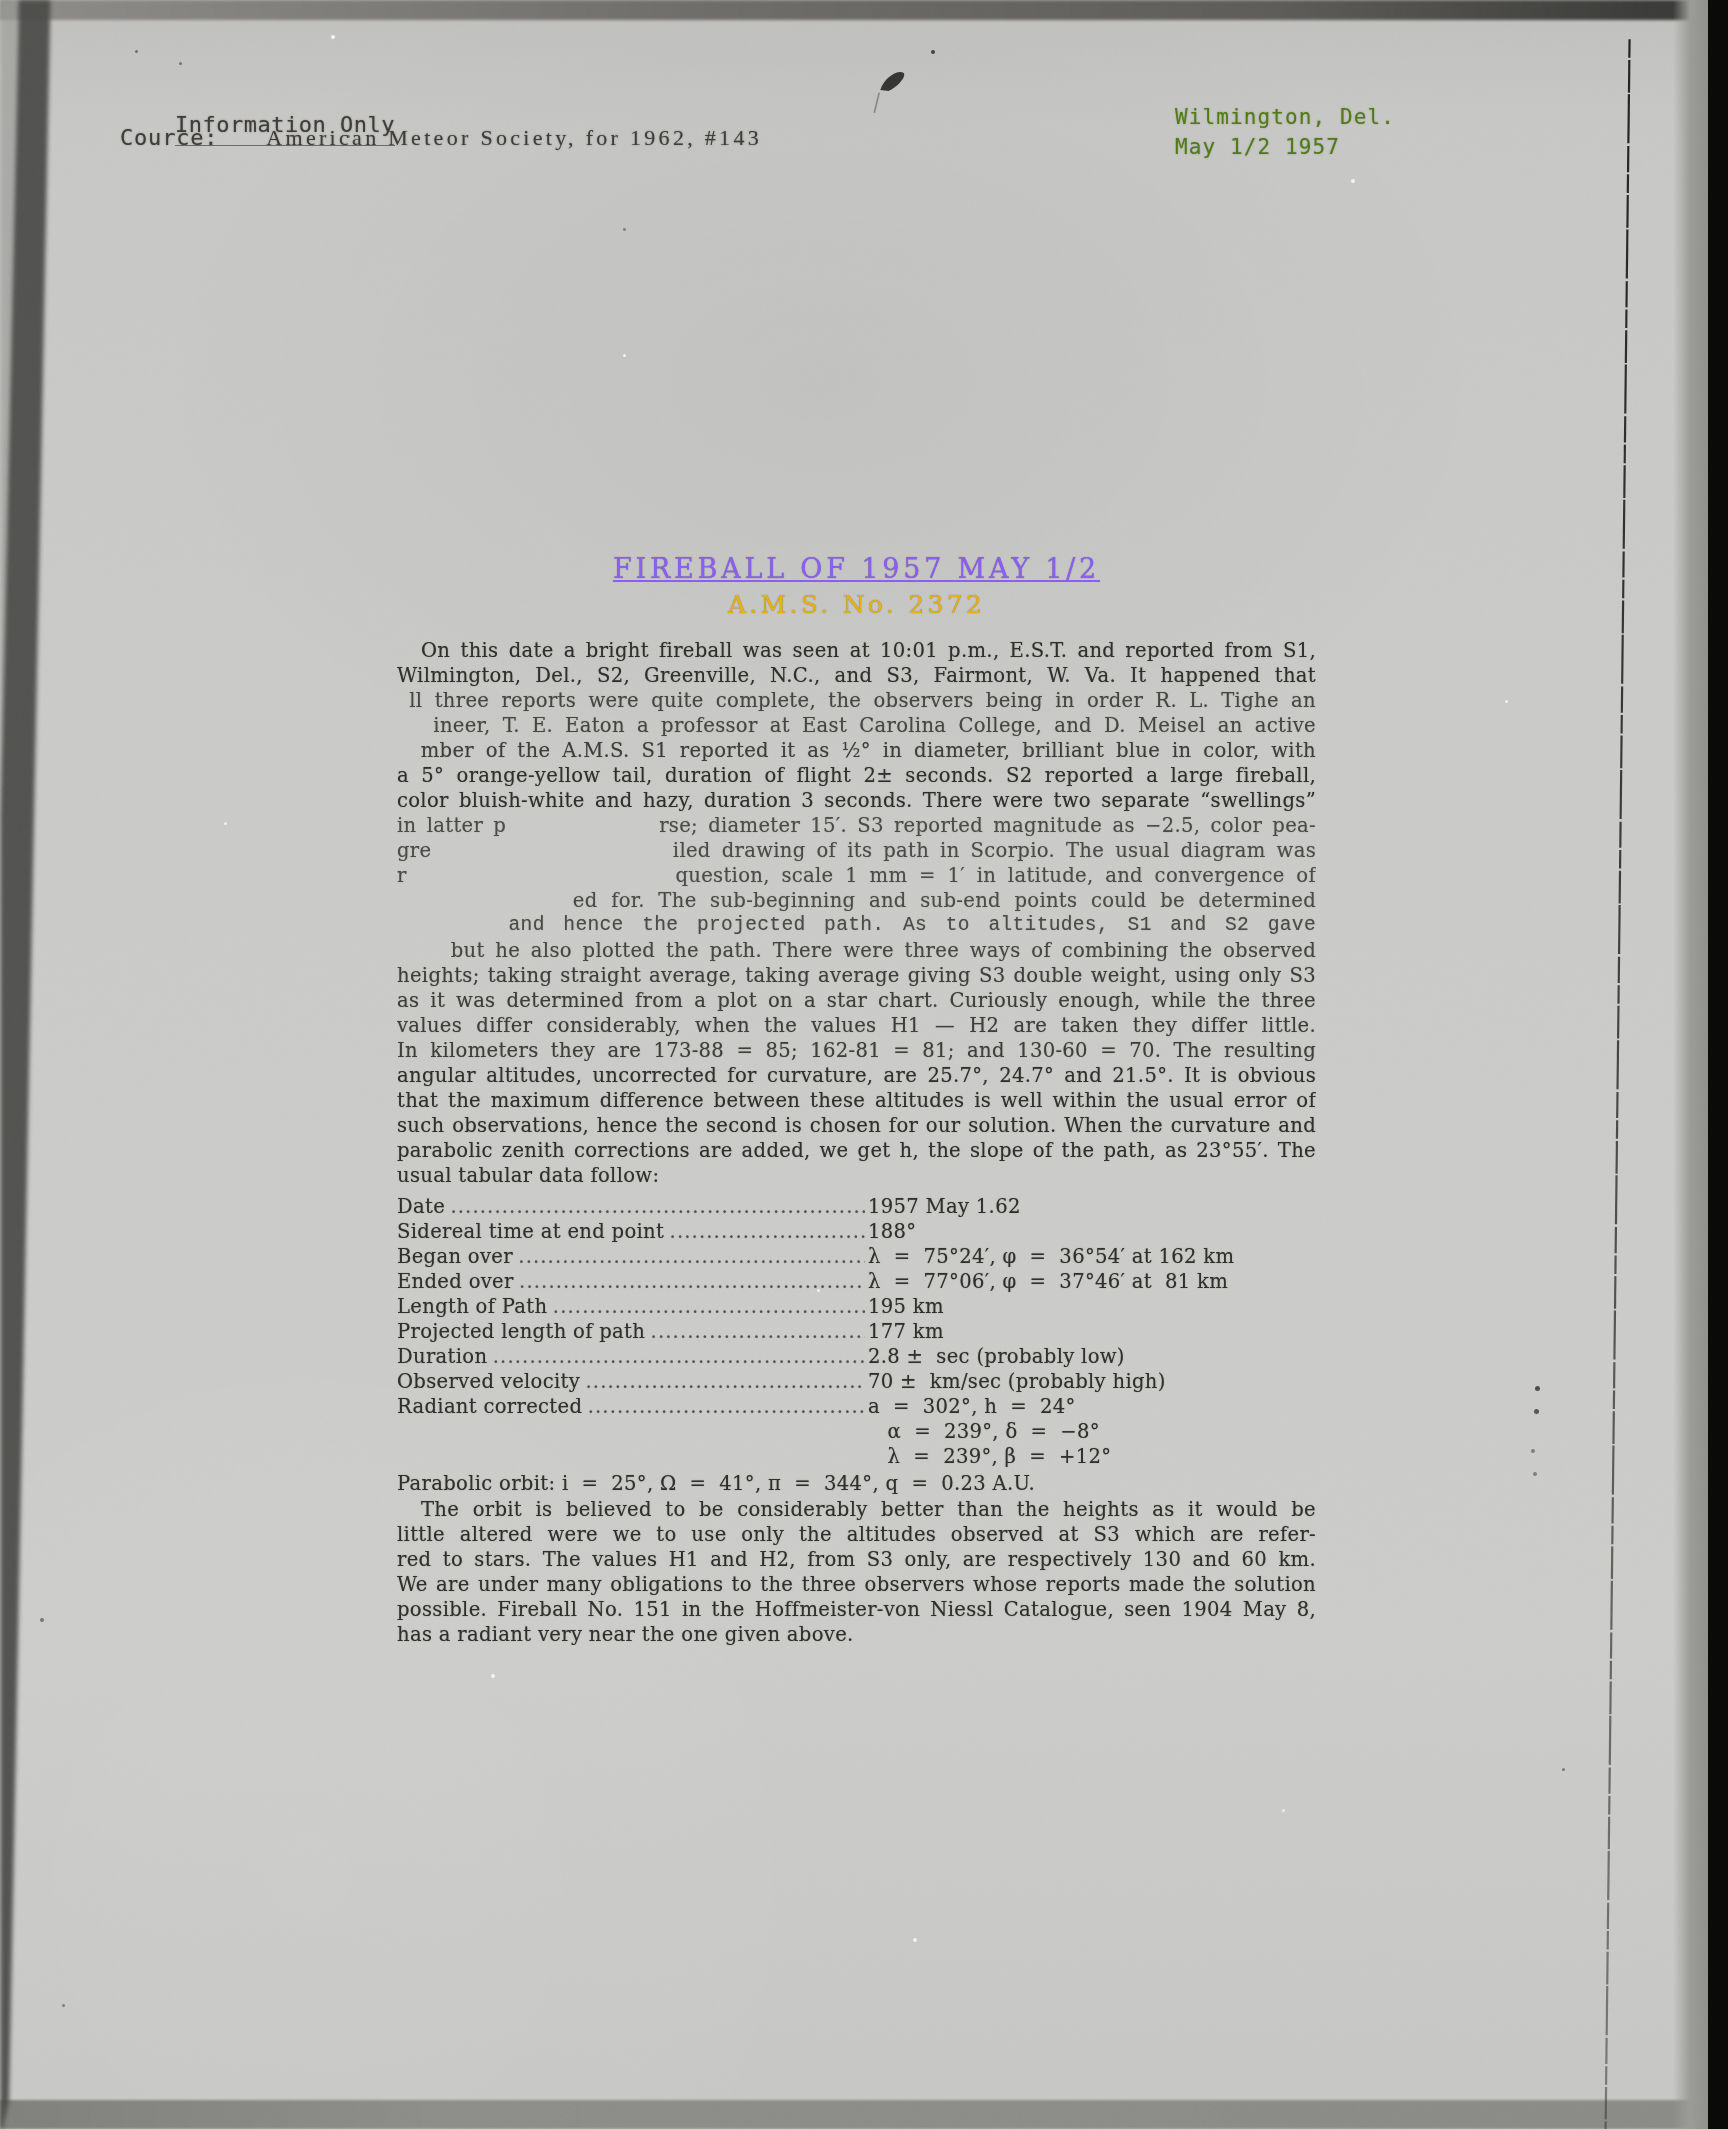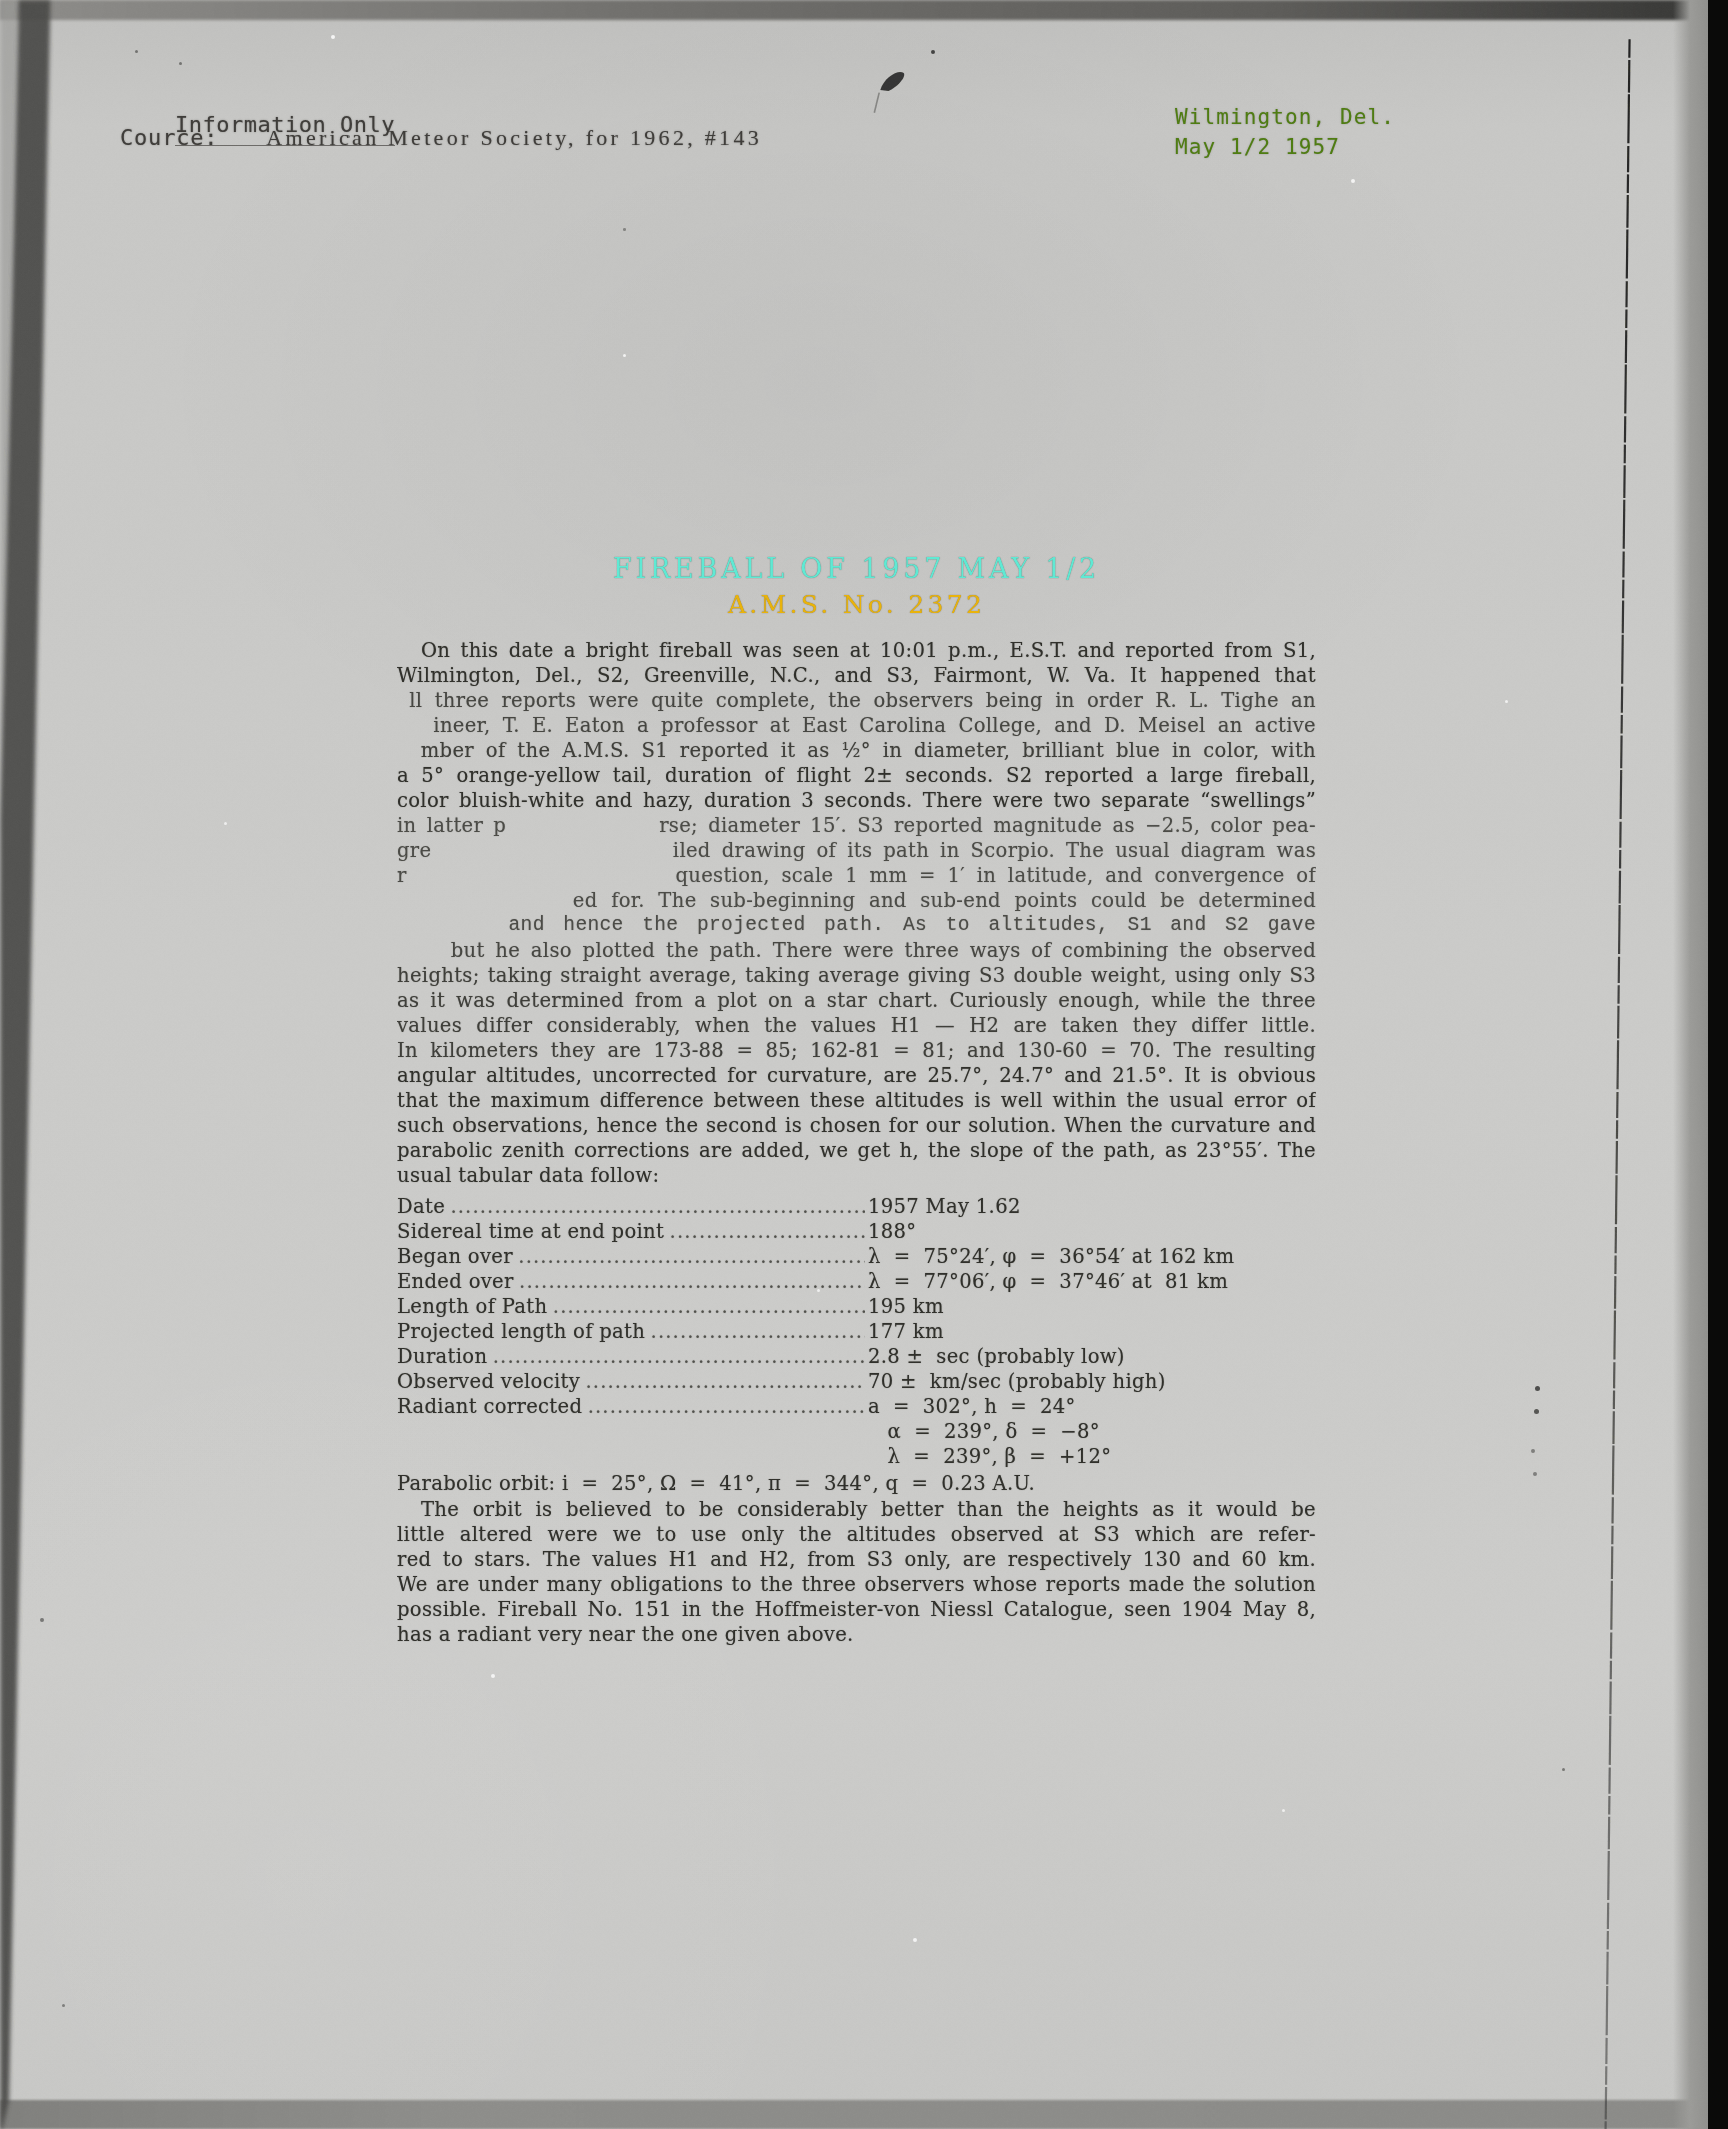--- a/index.html
+++ b/index.html
@@ -27,21 +27,21 @@
   .typed-info .ul{display:inline-block;border-bottom:1.6px solid rgba(58,56,52,.65);padding-bottom:8px;}
   .typed-src{left:120px;top:125px;font-size:22px;display:flex;}
   .typed-src .lbl{letter-spacing:0.8px;}
   .typed-src .val{margin-left:48px;letter-spacing:3.3px;font-family:Liberation Serif, serif;}
   .typed-right{left:1175px;font-size:21px;letter-spacing:1.1px;color:#4d7c0f;
          text-shadow:0 0 1.6px rgba(90,88,84,.5);}
   .tr1{top:105px;} .tr2{top:135px;}
   
   .print{color:#2e2e29;text-shadow:0 0 1.1px rgba(55,55,50,.5);}
   .title1{position:absolute;left:397px;top:553px;width:919px;text-align:center;
-         font-size:27px;letter-spacing:3.8px;color:#5eead4;text-shadow:0 0 1.1px rgba(40,40,33,.6);}
+         font-size:27px;letter-spacing:3.8px;color:#8b5cf6;text-shadow:0 0 1.1px rgba(40,40,33,.6);text-decoration:underline;}
   .title2{position:absolute;left:397px;top:590px;width:919px;text-align:center;
          font-size:25px;letter-spacing:3.3px;color:#eab308;text-shadow:0 0 1.1px rgba(40,40,33,.6);}
   .col{position:absolute;left:397px;width:919px;}
   .p1{top:638px;} .p2{top:1497px;}
   .pline{height:25px;line-height:25px;font-size:19.6px;letter-spacing:0.3px;
          text-align:justify;text-align-last:justify;overflow:hidden;}
   .pline.plast{text-align-last:left;}
   .pline.indent{text-indent:24px;}
   .ttable{top:1194px;}
   .trow{display:flex;height:25px;line-height:25px;font-size:19.6px;letter-spacing:0.3px;overflow:hidden;}

